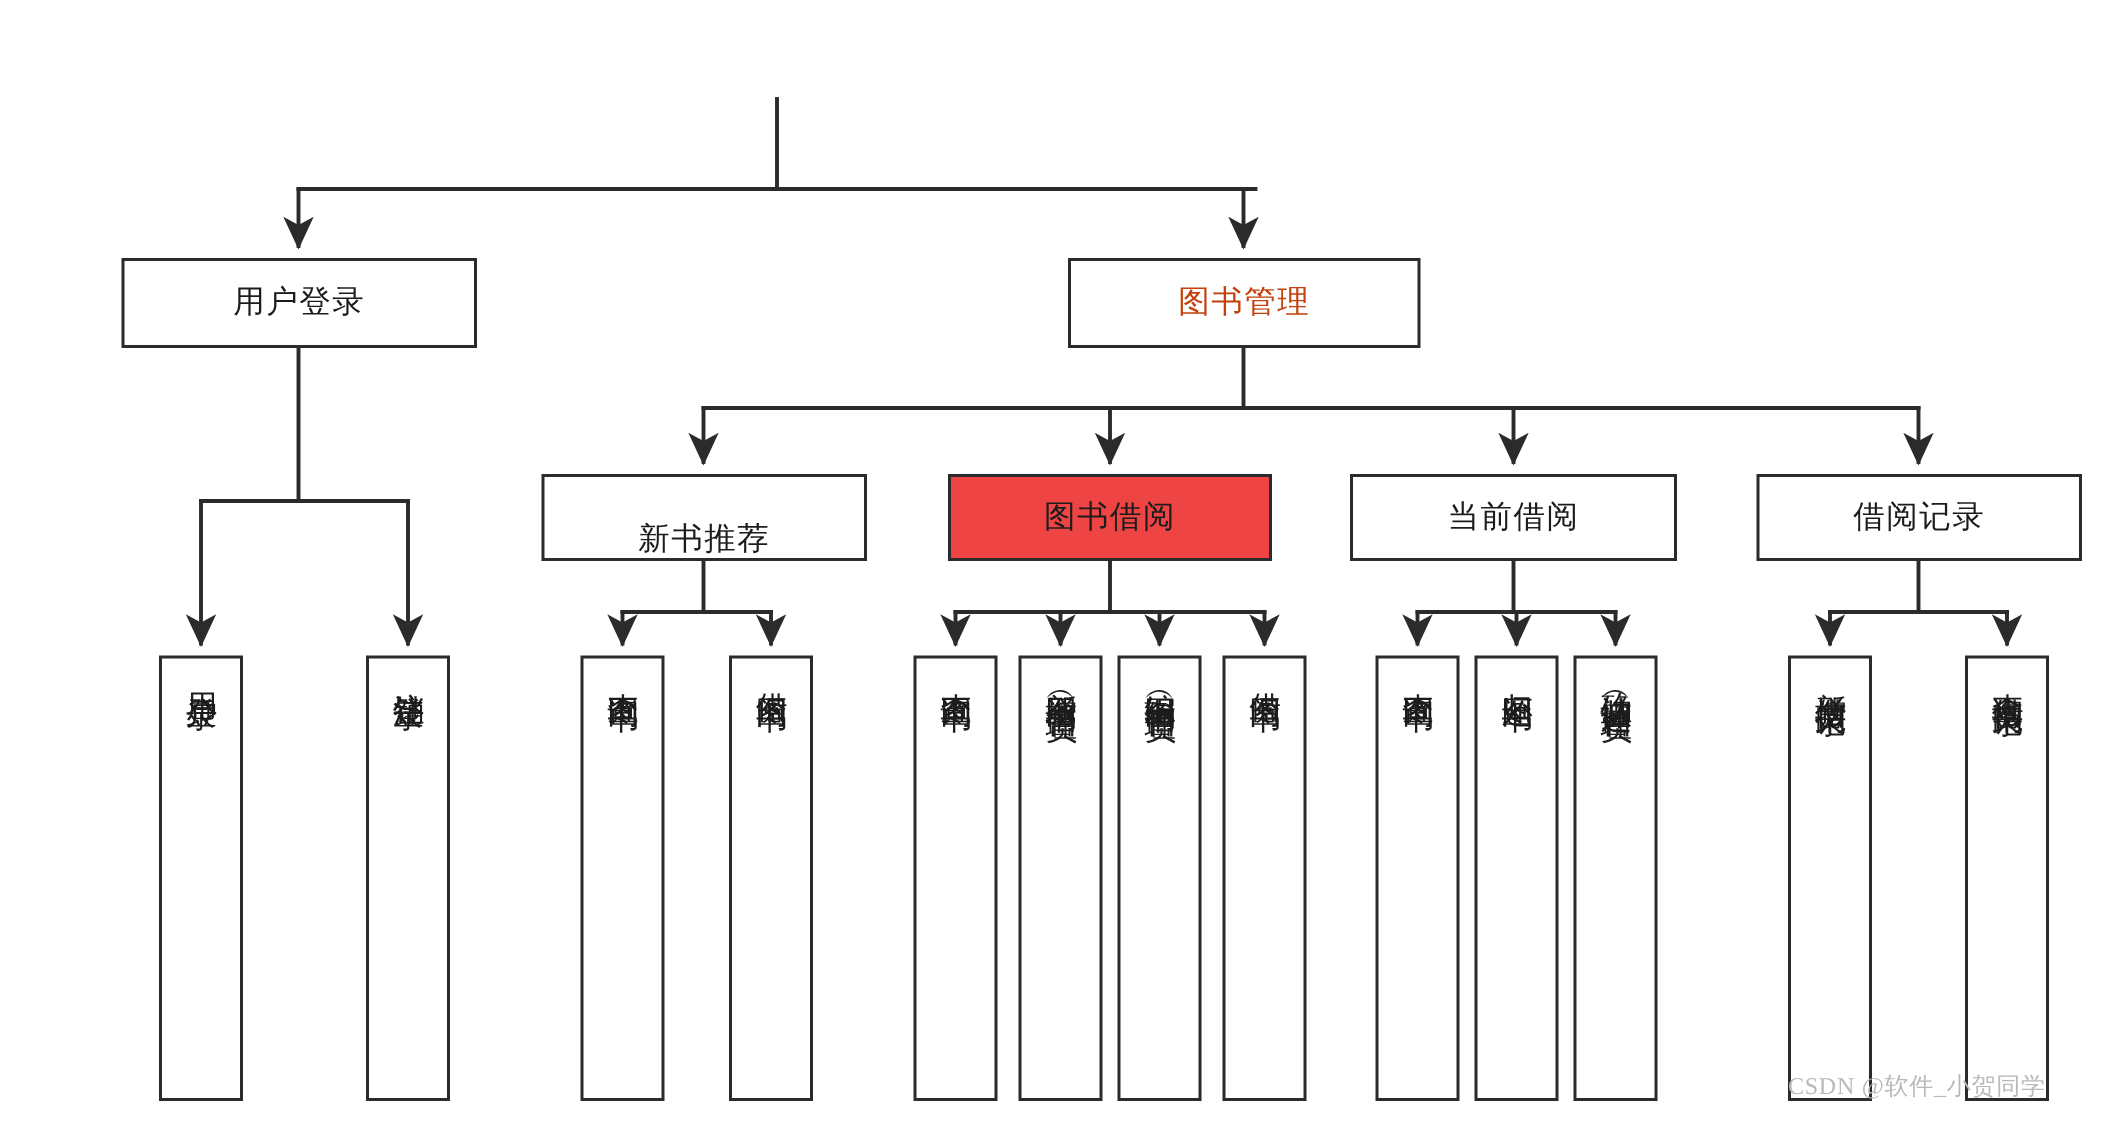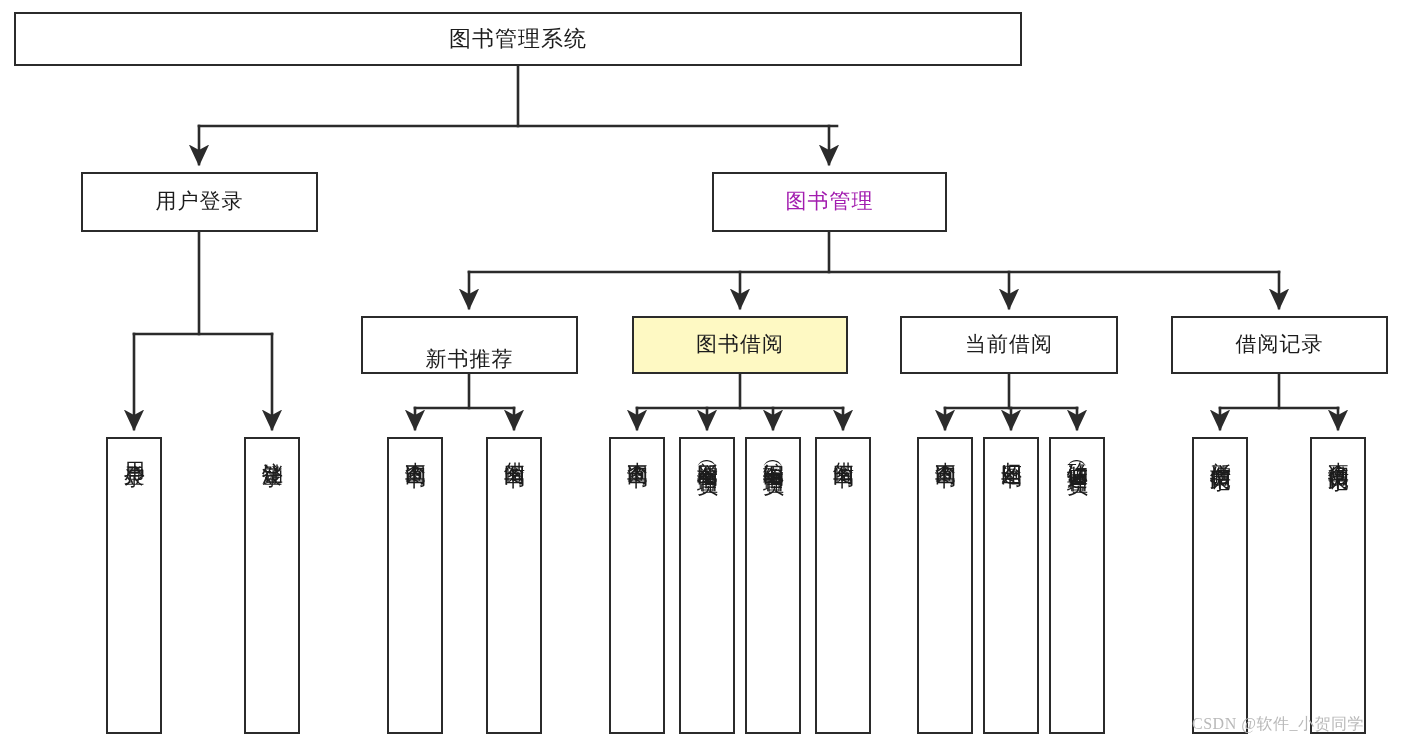--- a/index.html
+++ b/index.html
@@ -117,35 +117,32 @@
       <path d="M1011,408 L1011,429" marker-end="url(#arrowhead)"></path>
       <path d="M1077,408 L1077,429" marker-end="url(#arrowhead)"></path>
 
       <path d="M1279,374 L1279,408"></path>
       <path d="M1220,408 L1338,408"></path>
       <path d="M1220,408 L1220,429" marker-end="url(#arrowhead)"></path>
       <path d="M1338,408 L1338,429" marker-end="url(#arrowhead)"></path>
     </g>
   </svg>
 
-  <div class="node horiz root" style="left: 14px; top: 12px; width: 1008px; height: 54px; border-color: rgb(43, 43, 43); background: rgb(255, 255, 255); color: rgb(28, 28, 28);">
-    <span class="node-label">图书管理系统</span>
-  </div>
 
   <div class="node horiz" style="left: 81px; top: 172px; width: 237px; height: 60px; border-color: rgb(43, 43, 43); background: rgb(255, 255, 255); color: rgb(28, 28, 28);">
     <span class="node-label">用户登录</span>
   </div>
-  <div class="node horiz" style="left: 712px; top: 172px; width: 235px; height: 60px; border-color: rgb(43, 43, 43); background: rgb(255, 255, 255); color: #a21caf;">
+  <div class="node horiz" style="left: 712px; top: 172px; width: 235px; height: 60px; border-color: rgb(43, 43, 43); background: rgb(255, 255, 255); color: #c2410c;">
     <span class="node-label">图书管理</span>
   </div>
 
   <div class="node horiz" style="left: 361px; top: 316px; width: 217px; height: 58px; border-color: rgb(43, 43, 43); background: rgb(255, 255, 255); color: rgb(28, 28, 28); align-items: flex-end;">
     <span class="node-label">新书推荐</span>
   </div>
-  <div class="node horiz" style="left: 632px; top: 316px; width: 216px; height: 58px; border-color: rgb(43, 43, 43); background: #fef9c3; color: rgb(28, 28, 28);">
+  <div class="node horiz" style="left: 632px; top: 316px; width: 216px; height: 58px; border-color: rgb(43, 43, 43); background: #ef4444; color: rgb(28, 28, 28);">
     <span class="node-label">图书借阅</span>
   </div>
   <div class="node horiz" style="left: 1171px; top: 316px; width: 217px; height: 58px; border-color: rgb(43, 43, 43); background: rgb(255, 255, 255); color: rgb(28, 28, 28);">
     <span class="node-label">借阅记录</span>
   </div>
   <div class="node horiz" style="left: 900px; top: 316px; width: 218px; height: 58px; border-color: rgb(43, 43, 43); background: rgb(255, 255, 255); color: rgb(28, 28, 28);">
     <span class="node-label">当前借阅</span>
   </div>
 
   <div class="node vert" style="left: 106px; top: 437px; width: 56px; height: 297px; border-color: rgb(43, 43, 43); background: rgb(255, 255, 255); color: rgb(28, 28, 28);">

